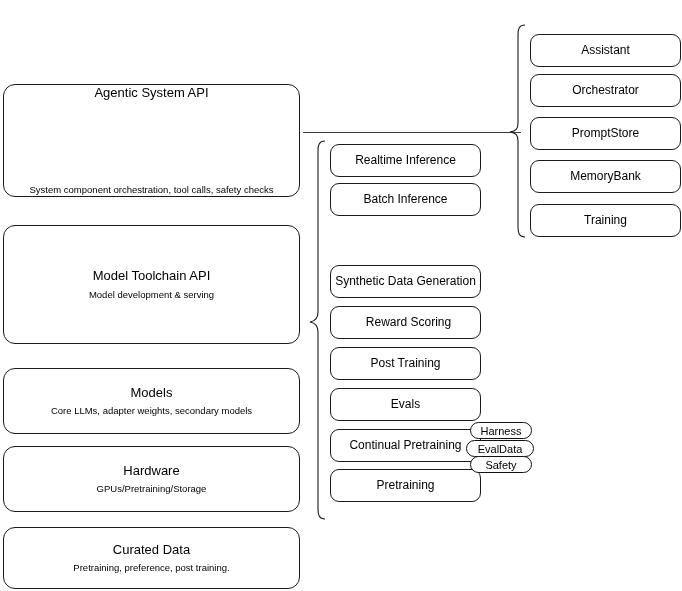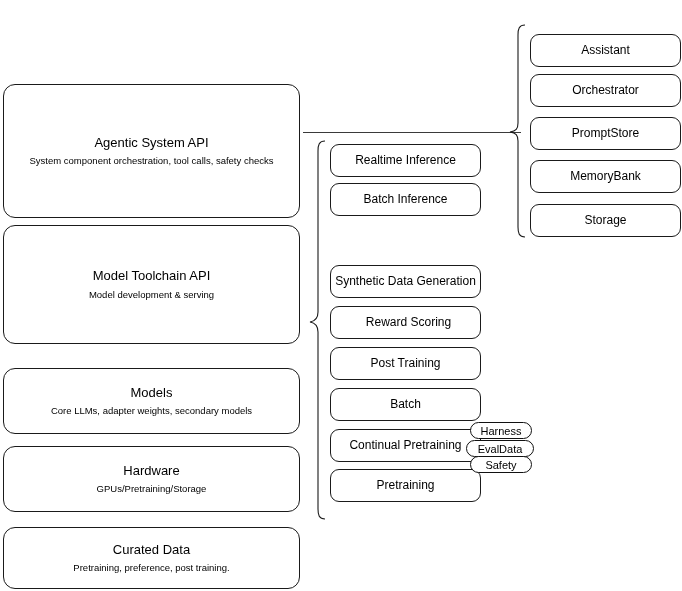--- a/index.html
+++ b/index.html
@@ -103,21 +103,21 @@
     height: 1px;
     z-index: 1;
   }
 </style>
 </head>
 <body>
 
 <div id="canvas">
 
 
-  <div class="box layer-box" style="top:84px;height:134px;">
+  <div class="box layer-box" style="top:84px;height:113px;justify-content:space-between;">
     <div class="title">Agentic System API</div>
     <div class="subtitle">System component orchestration, tool calls, safety checks</div>
   </div>
 
   <div class="box layer-box" style="top:225px;height:119px;">
     <div class="title">Model Toolchain API</div>
     <div class="subtitle">Model development &amp; serving</div>
   </div>
 
   <div class="box layer-box" style="top:368px;height:66px;">
@@ -170,21 +170,21 @@
   <div class="box cap-box" style="top:265px;">
     <div class="title">Synthetic Data Generation</div>
   </div>
   <div class="box cap-box" style="top:306px;padding-left:6px;">
     <div class="title">Reward Scoring</div>
   </div>
   <div class="box cap-box" style="top:347px;">
     <div class="title">Post Training</div>
   </div>
   <div class="box cap-box" style="top:388px;">
-    <div class="title">Batch</div>
+    <div class="title">Evals</div>
   </div>
   <div class="box cap-box" style="top:429px;">
     <div class="title">Continual Pretraining</div>
   </div>
   <div class="box cap-box" style="top:469px;">
     <div class="title">Pretraining</div>
   </div>
 
   <div class="pill" style="left:470px;top:376px;width:62px;">
     <span>Harness</span>
@@ -202,16 +202,16 @@
   <div class="box comp-box" style="top:74px;">
     <div class="title">Orchestrator</div>
   </div>
   <div class="box comp-box" style="top:117px;">
     <div class="title">PromptStore</div>
   </div>
   <div class="box comp-box" style="top:160px;">
     <div class="title">MemoryBank</div>
   </div>
   <div class="box comp-box" style="top:204px;">
-    <div class="title">Storage</div>
+    <div class="title">Training</div>
   </div>
 
 </div>
 
 </body></html>

